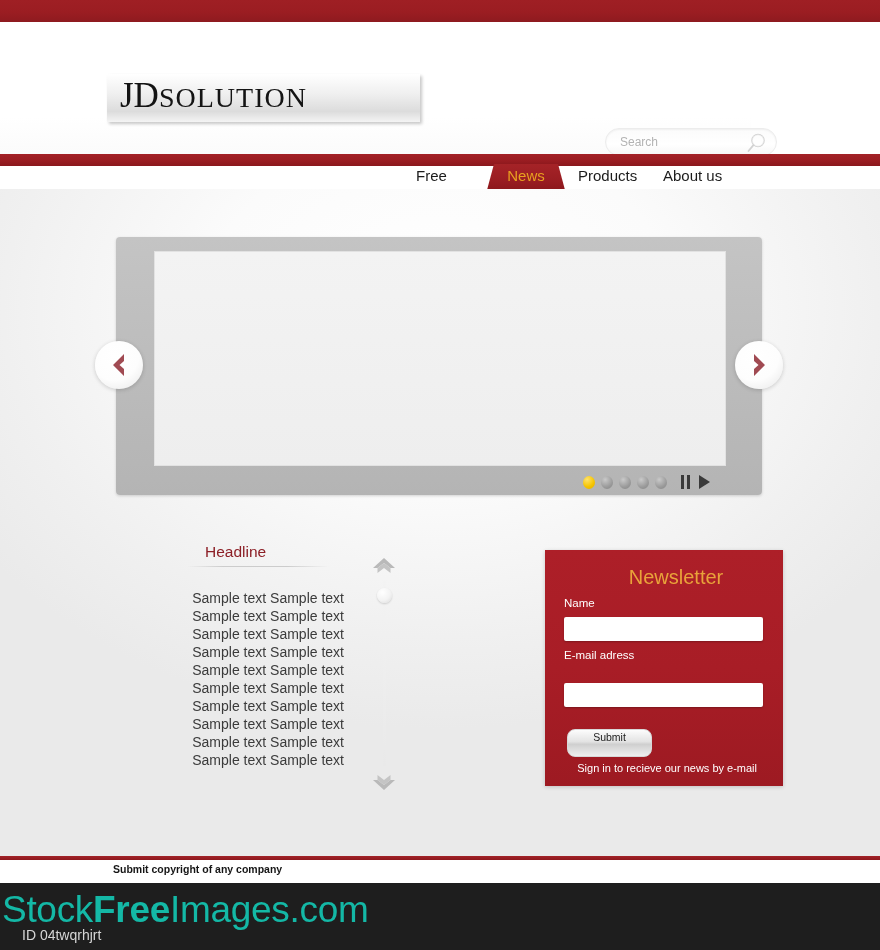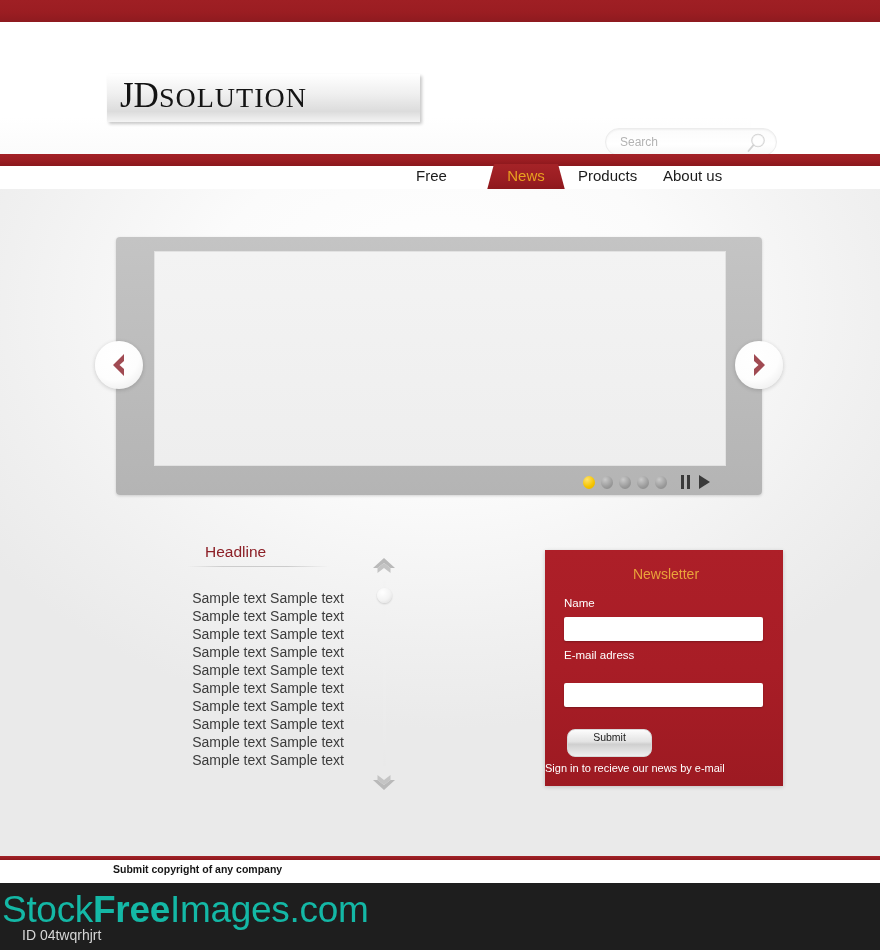--- a/index.html
+++ b/index.html
@@ -178,22 +178,22 @@
   .scroll .chev.up { top:0; }
   .scroll .chev.down { top:214px; }
 
   
   .newsletter {
     position:absolute; left:545px; top:550px; width:238px; height:236px;
     background: linear-gradient(180deg,#ad1f28 0%, #a81d26 50%, #9d1a22 100%);
     box-shadow: 0 1px 4px rgba(0,0,0,.18);
   }
   .newsletter .title {
-    position:absolute; left:2px; top:16px; width:238px; text-align:center;
-    font-size:14px; color:#e9a33a;
+    position:absolute; left:12px; top:16px; width:238px; text-align:center;
+    font-size:20px; color:#e9a33a;
   }
   .nl-label {
     position:absolute; left:19px; font-size:11.5px; color:#ffffff;
   }
   .nl-label.name { top:47px; }
   .nl-label.email { top:99px; }
   .nl-input {
     position:absolute; left:19px; width:199px; height:24px;
     background:#ffffff; border:0; border-radius:2px;
     box-shadow: 0 1px 2px rgba(0,0,0,.25);
@@ -202,21 +202,21 @@
   .nl-input.email { top:133px; }
   .nl-submit {
     position:absolute; left:22px; top:179px; width:85px; height:28px;
     border-radius:8px;
     background: linear-gradient(180deg,#fcfcfc 0%, #e3e3e3 45%, #cfcfcf 55%, #efefef 100%);
     border:1px solid #d8d8d8;
     font-size:10.5px; color:#1b1b1b; text-align:center; line-height:14px;
     cursor:pointer;
   }
   .nl-foot {
-    position:absolute; left:0; top:212px; width:188px; text-align:left;
+    position:absolute; left:0; top:212px; width:212px; text-align:right;
     font-size:11px; color:#ffffff;
   }
 
   
   .foot-rule-top {
     position:absolute; left:0; top:856px; width:880px; height:4px;
     background: linear-gradient(180deg,#a22328 0%, #8e181d 100%);
   }
   .foot-white {
     position:absolute; left:0; top:860px; width:880px; height:23px;

